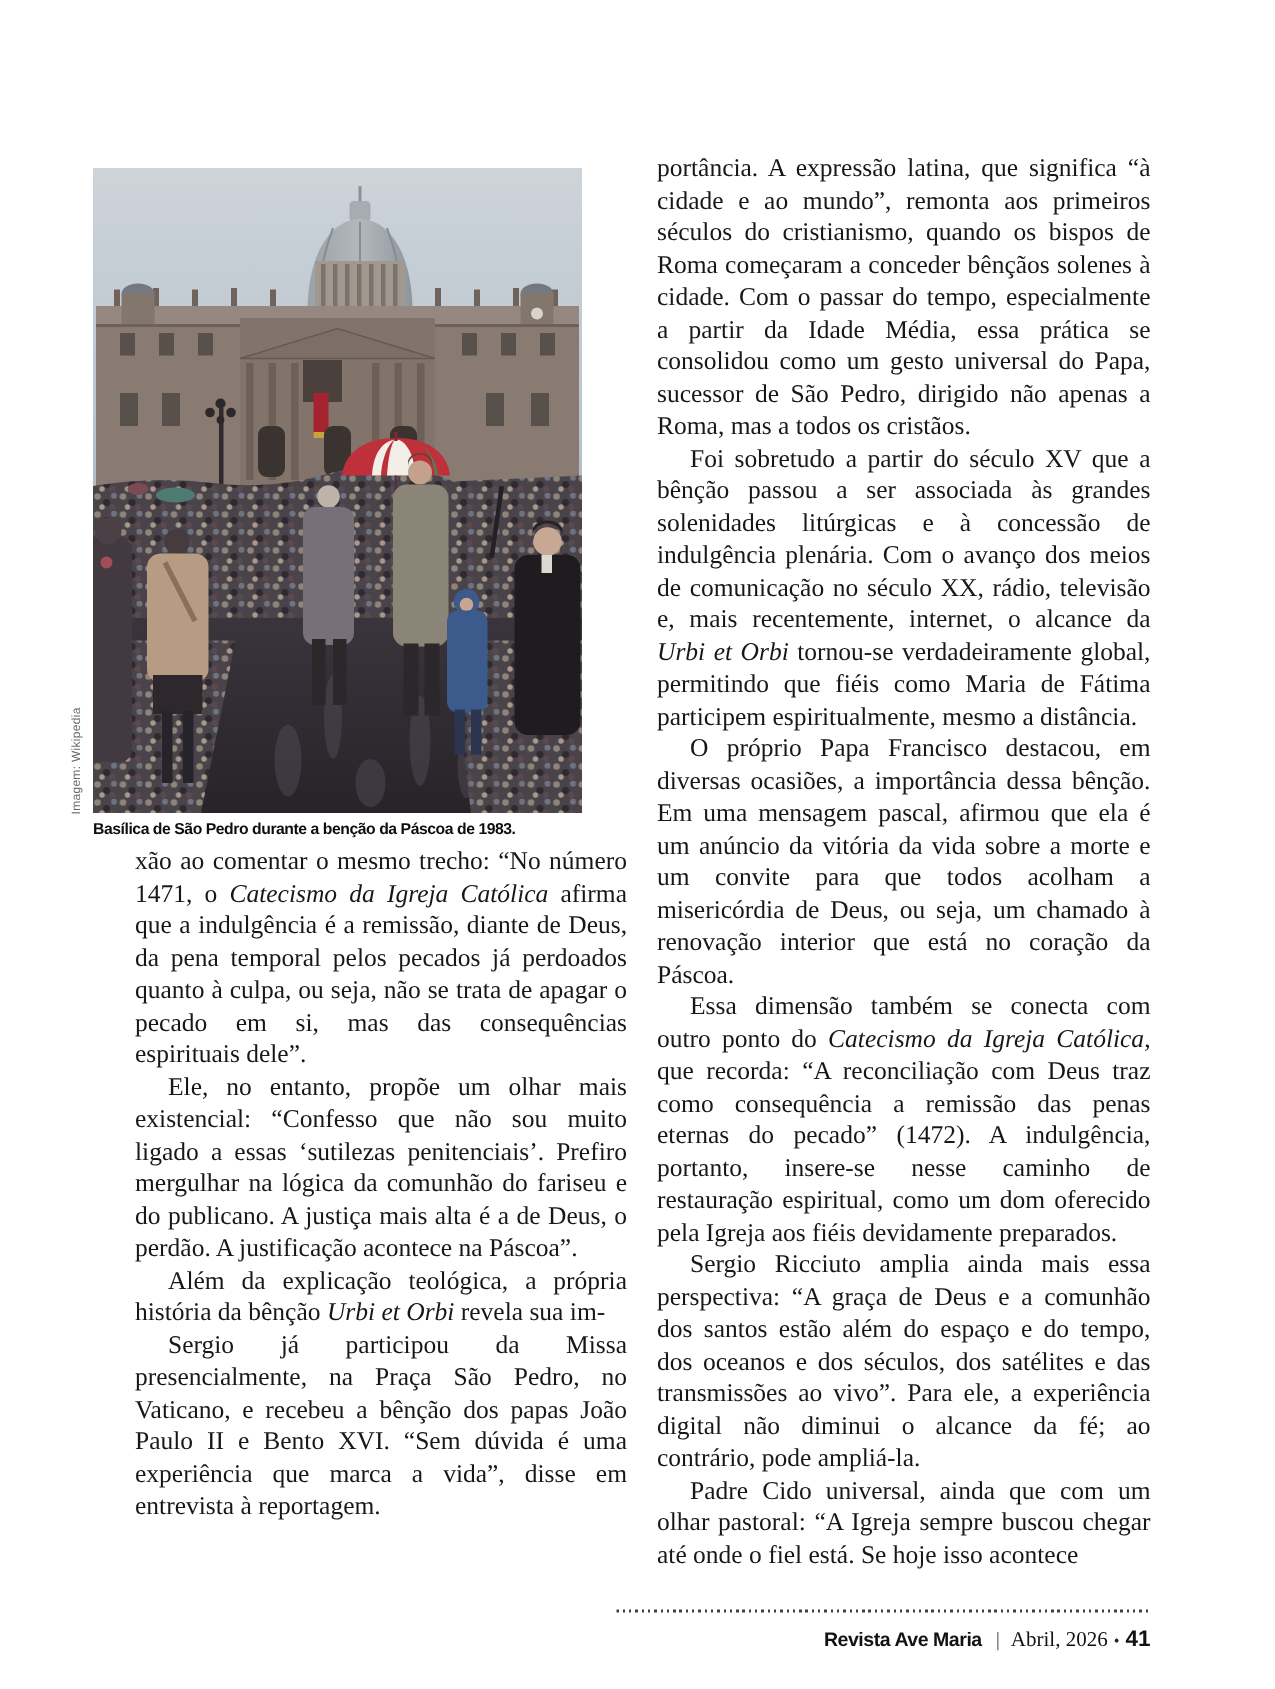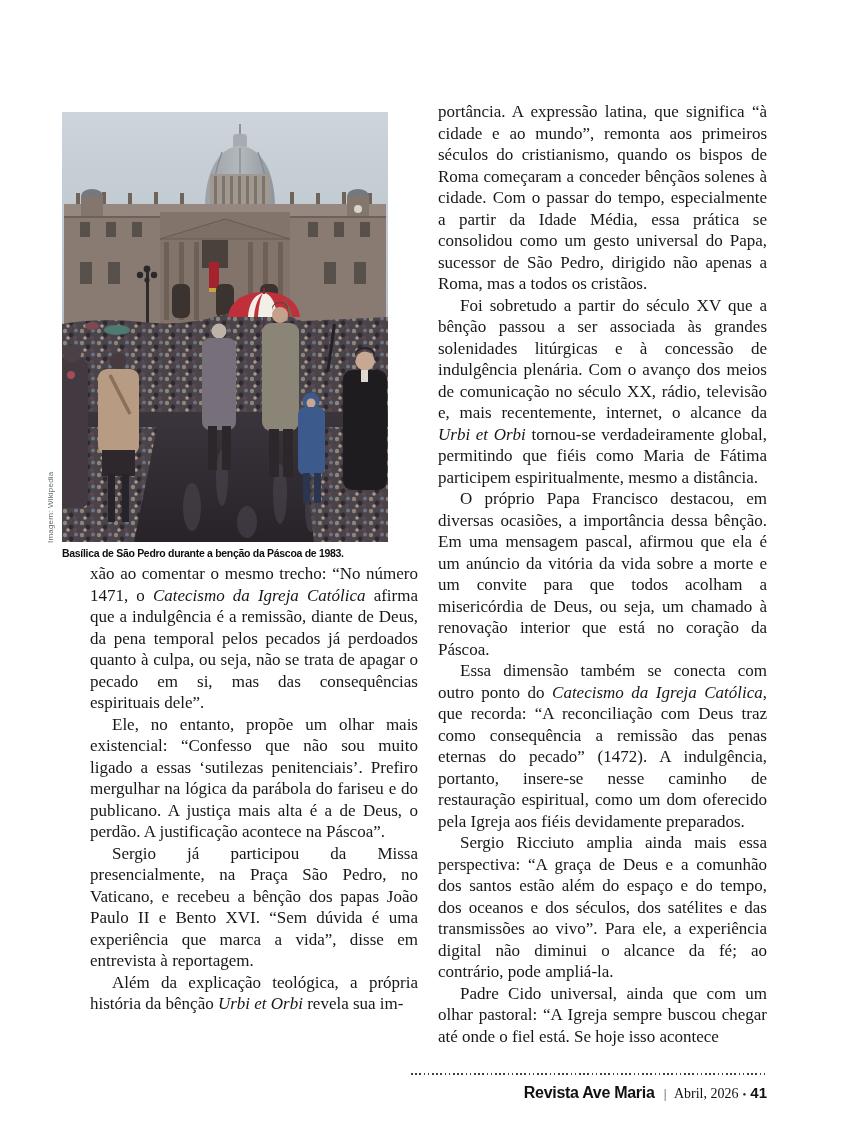--- a/index.html
+++ b/index.html
@@ -39,21 +39,21 @@
   
   .footer{position:absolute;left:411px;top:1073px;width:356px;}
   .footer-rule{
     height:2px;
     background-image:repeating-linear-gradient(to right,#3f3f3f 0 1.6px,transparent 1.6px 4.2px);
   }
   .footer-line{
     margin-top:9px;text-align:right;white-space:nowrap;
     font-size:14px;color:#111;
   }
-  .f-mag{font-family:"Liberation Sans","DejaVu Sans",sans-serif;font-weight:700;letter-spacing:-0.3px;font-size:16px;}
+  .f-mag{font-family:"Liberation Sans","DejaVu Sans",sans-serif;font-weight:700;letter-spacing:-0.3px;font-size:13px;}
   .f-sep{color:#8a8a8a;font-weight:400;padding:0 7px 0 9px;font-family:"Liberation Sans","DejaVu Sans",sans-serif;font-size:13px;}
   .f-issue{font-family:Liberation Serif, serif;font-size:14px;}
   .f-bullet{font-size:11px;padding:0 4px;color:#222;}
   .f-page{font-family:"Liberation Sans","DejaVu Sans",sans-serif;font-weight:700;font-size:15px;}
 </style>
 </head>
 <body>
 
 <div class="page">
 
@@ -245,23 +245,23 @@
         </g>
 
         <rect x="271" y="212" width="3" height="48" fill="#242023" transform="rotate(8 272 212)"></rect>
       </g>
     </svg>
     <figcaption class="photo-caption">Basílica de São Pedro durante a benção da Páscoa de 1983.</figcaption>
   </figure>
 
   <div class="col col-left">
     <p>xão ao comentar o mesmo trecho: “No número 1471, o <i>Catecismo da Igreja Católica</i> afirma que a indulgência é a remissão, diante de Deus, da pena temporal pelos pecados já perdoados quanto à culpa, ou seja, não se trata de apagar o pecado em si, mas das consequências espirituais dele”.</p>
-    <p class="indent">Ele, no entanto, propõe um olhar mais existencial: “Confesso que não sou muito ligado a essas ‘sutilezas penitenciais’. Prefiro mergulhar na lógica da parábola do fariseu e do publicano. A justiça mais alta é a de Deus, o perdão. A justificação acontece na Páscoa”.</p>
+    <p class="indent">Ele, no entanto, propõe um olhar mais existencial: “Confesso que não sou muito ligado a essas ‘sutilezas penitenciais’. Prefiro mergulhar na lógica da comunhão do fariseu e do publicano. A justiça mais alta é a de Deus, o perdão. A justificação acontece na Páscoa”.</p>
+    <p class="indent">Além da explicação teológica, a própria história da bênção <i>Urbi et Orbi</i> revela sua im-</p>
     <p class="indent">Sergio já participou da Missa presencialmente, na Praça São Pedro, no Vaticano, e recebeu a bênção dos papas João Paulo II e Bento XVI. “Sem dúvida é uma experiência que marca a vida”, disse em entrevista à reportagem.</p>
-    <p class="indent">Além da explicação teológica, a própria história da bênção <i>Urbi et Orbi</i> revela sua im-</p>
   </div>
 
   <div class="col col-right">
     <p>portância. A expressão latina, que significa “à cidade e ao mundo”, remonta aos primeiros séculos do cristianismo, quando os bispos de Roma começaram a conceder bênçãos solenes à cidade. Com o passar do tempo, especialmente a partir da Idade Média, essa prática se consolidou como um gesto universal do Papa, sucessor de São Pedro, dirigido não apenas a Roma, mas a todos os cristãos.</p>
     <p class="indent">Foi sobretudo a partir do século XV que a bênção passou a ser associada às grandes solenidades litúrgicas e à concessão de indulgência plenária. Com o avanço dos meios de comunicação no século XX, rádio, televisão e, mais recentemente, internet, o alcance da <i>Urbi et Orbi</i> tornou-se verdadeiramente global, permitindo que fiéis como Maria de Fátima participem espiritualmente, mesmo a distância.</p>
     <p class="indent">O próprio Papa Francisco destacou, em diversas ocasiões, a importância dessa bênção. Em uma mensagem pascal, afirmou que ela é um anúncio da vitória da vida sobre a morte e um convite para que todos acolham a misericórdia de Deus, ou seja, um chamado à renovação interior que está no coração da Páscoa.</p>
     <p class="indent">Essa dimensão também se conecta com outro ponto do <i>Catecismo da Igreja Católica</i>, que recorda: “A reconciliação com Deus traz como consequência a remissão das penas eternas do pecado” (1472). A indulgência, portanto, insere-se nesse caminho de restauração espiritual, como um dom oferecido pela Igreja aos fiéis devidamente preparados.</p>
     <p class="indent">Sergio Ricciuto amplia ainda mais essa perspectiva: “A graça de Deus e a comunhão dos santos estão além do espaço e do tempo, dos oceanos e dos séculos, dos satélites e das transmissões ao vivo”. Para ele, a experiência digital não diminui o alcance da fé; ao contrário, pode ampliá-la.</p>
     <p class="indent">Padre Cido universal, ainda que com um olhar pastoral: “A Igreja sempre buscou chegar até onde o fiel está. Se hoje isso acontece</p>
   </div>

